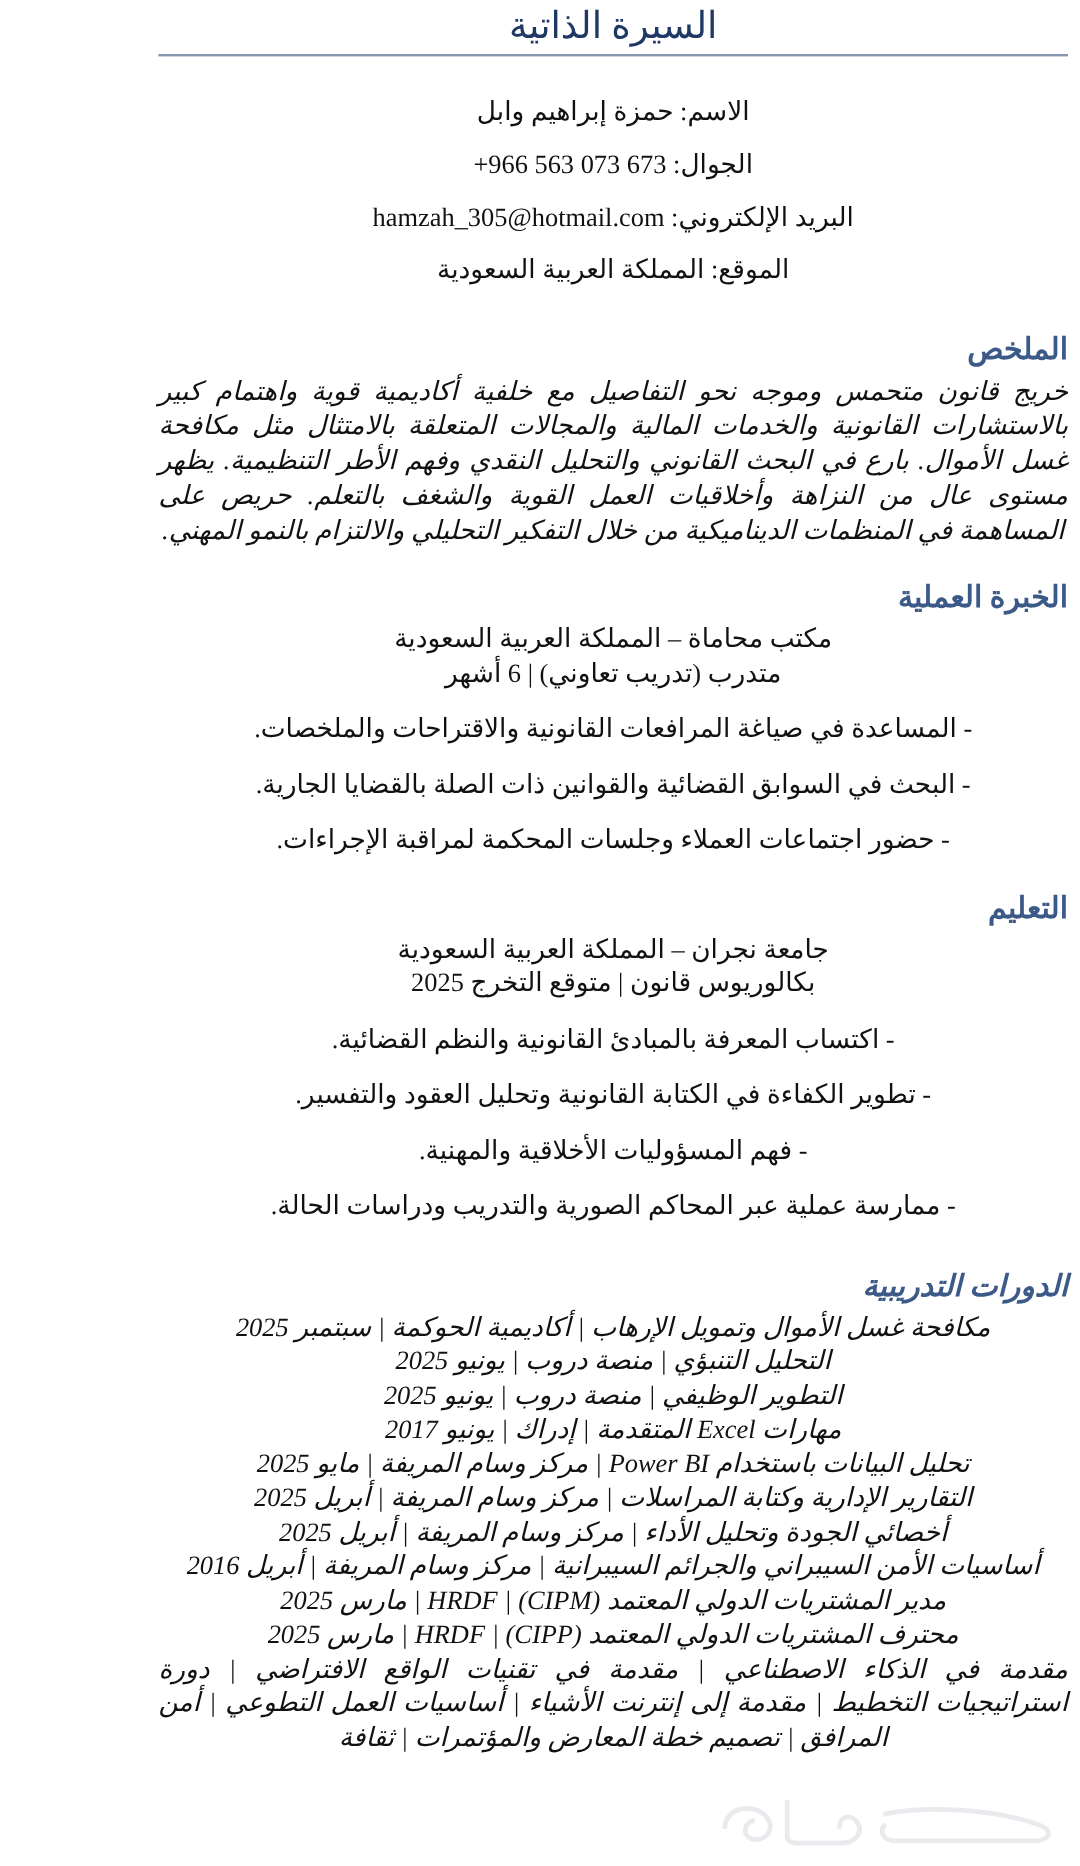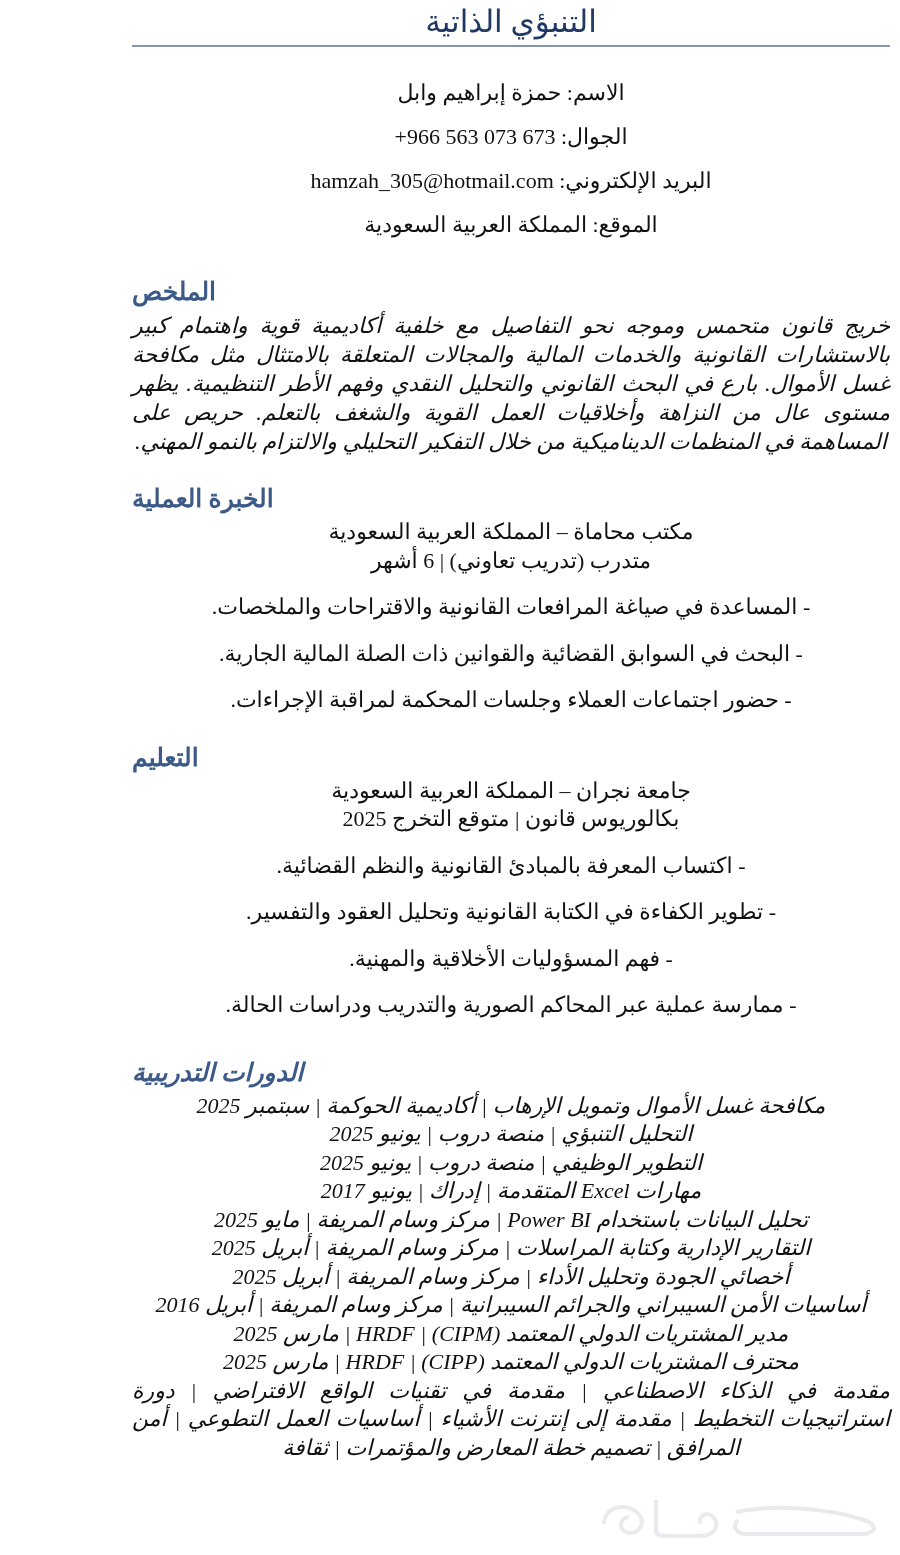--- a/index.html
+++ b/index.html
@@ -74,21 +74,21 @@
 
   
   .section {
     margin-top: 22px;
   }
   .section-heading {
     font-size: 25px;
     line-height: 34px;
     font-weight: 700;
     color: #3c5a88;
-    text-align: left;
+    text-align: right;
     margin: 0 0 2px 0;
   }
 
   .para {
     font-size: 22px;
     line-height: 28.5px;
     color: #111111;
     text-align: justify;
     text-align-last: center;
     margin: 0;
@@ -141,21 +141,21 @@
     opacity: 0.30;
   }
   .watermark svg { display: block; }
 </style>
 </head>
 <body>
 
 <div class="page">
   <div class="content">
 
-    <h1 class="doc-title">التنبؤي الذاتية</h1>
+    <h1 class="doc-title">السيرة الذاتية</h1>
     <hr class="title-rule">
 
     <div class="contact-block">
       <div class="contact-line">الاسم: حمزة إبراهيم وابل</div>
 
       <div class="contact-line">
         <span>الجوال:</span>
         <span class="ltr-run">+966 563 073 673</span>
       </div>
 
@@ -171,21 +171,21 @@
       <h2 class="section-heading">الملخص</h2>
       <p class="para">خريج قانون متحمس وموجه نحو التفاصيل مع خلفية أكاديمية قوية واهتمام كبير بالاستشارات القانونية والخدمات المالية والمجالات المتعلقة بالامتثال مثل مكافحة غسل الأموال. بارع في البحث القانوني والتحليل النقدي وفهم الأطر التنظيمية. يظهر مستوى عال من النزاهة وأخلاقيات العمل القوية والشغف بالتعلم. حريص على المساهمة في المنظمات الديناميكية من خلال التفكير التحليلي والالتزام بالنمو المهني.</p>
     </section>
 
     <section class="section" id="section-experience">
       <h2 class="section-heading">الخبرة العملية</h2>
       <div class="line">مكتب محاماة – المملكة العربية السعودية</div>
       <div class="line">متدرب (تدريب تعاوني) | 6 أشهر</div>
       <ul class="list">
         <li>- المساعدة في صياغة المرافعات القانونية والاقتراحات والملخصات.</li>
-        <li>- البحث في السوابق القضائية والقوانين ذات الصلة المالية الجارية.</li>
+        <li>- البحث في السوابق القضائية والقوانين ذات الصلة بالقضايا الجارية.</li>
         <li>- حضور اجتماعات العملاء وجلسات المحكمة لمراقبة الإجراءات.</li>
       </ul>
     </section>
 
     <section class="section" id="section-education">
       <h2 class="section-heading">التعليم</h2>
       <div class="line">جامعة نجران – المملكة العربية السعودية</div>
       <div class="line">بكالوريوس قانون | متوقع التخرج 2025</div>
       <ul class="list">
         <li>- اكتساب المعرفة بالمبادئ القانونية والنظم القضائية.</li>

